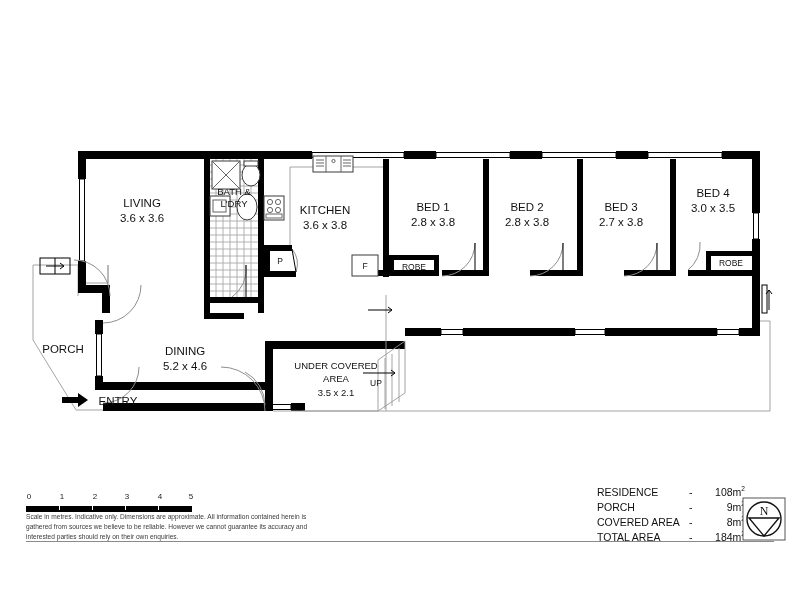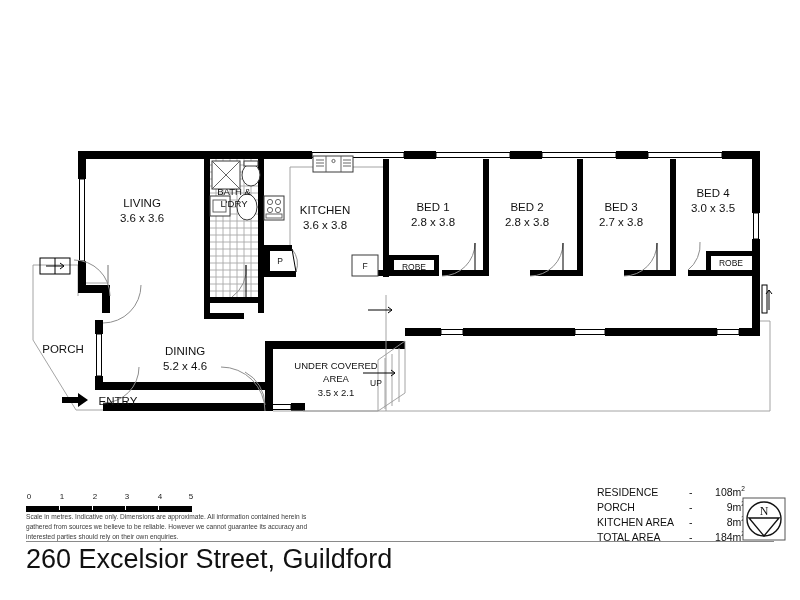--- a/index.html
+++ b/index.html
@@ -442,35 +442,34 @@
       <span class="scale-minor" style="left:66px"></span>
       <span class="scale-minor" style="left:99px"></span>
       <span class="scale-minor" style="left:132px"></span>
     </div>
   </div>
 
   <div id="disclaimer">Scale in metres. Indicative only. Dimensions are approximate. All information contained herein is gathered from sources we believe to be reliable. However we cannot guarantee its accuracy and interested parties should rely on their own enquiries.</div>
 
   <div id="rule"></div>
 
-  <div id="title">260 Excelsior Street, Guildford</div>
 
   <div id="areas">
     <div class="area-row">
       <span class="area-name">RESIDENCE</span>
       <span class="area-dash">-</span>
       <span class="area-val"><span>108</span><span>m</span><sup>2</sup></span>
     </div>
     <div class="area-row">
       <span class="area-name">PORCH</span>
       <span class="area-dash">-</span>
       <span class="area-val"><span>9</span><span>m</span><sup>2</sup></span>
     </div>
     <div class="area-row">
-      <span class="area-name">KITCHEN AREA</span>
+      <span class="area-name">COVERED AREA</span>
       <span class="area-dash">-</span>
       <span class="area-val"><span>8</span><span>m</span><sup>2</sup></span>
     </div>
     <div class="area-row">
       <span class="area-name">TOTAL AREA</span>
       <span class="area-dash">-</span>
       <span class="area-val"><span>184</span><span>m</span><sup>2</sup></span>
     </div>
   </div>
 

